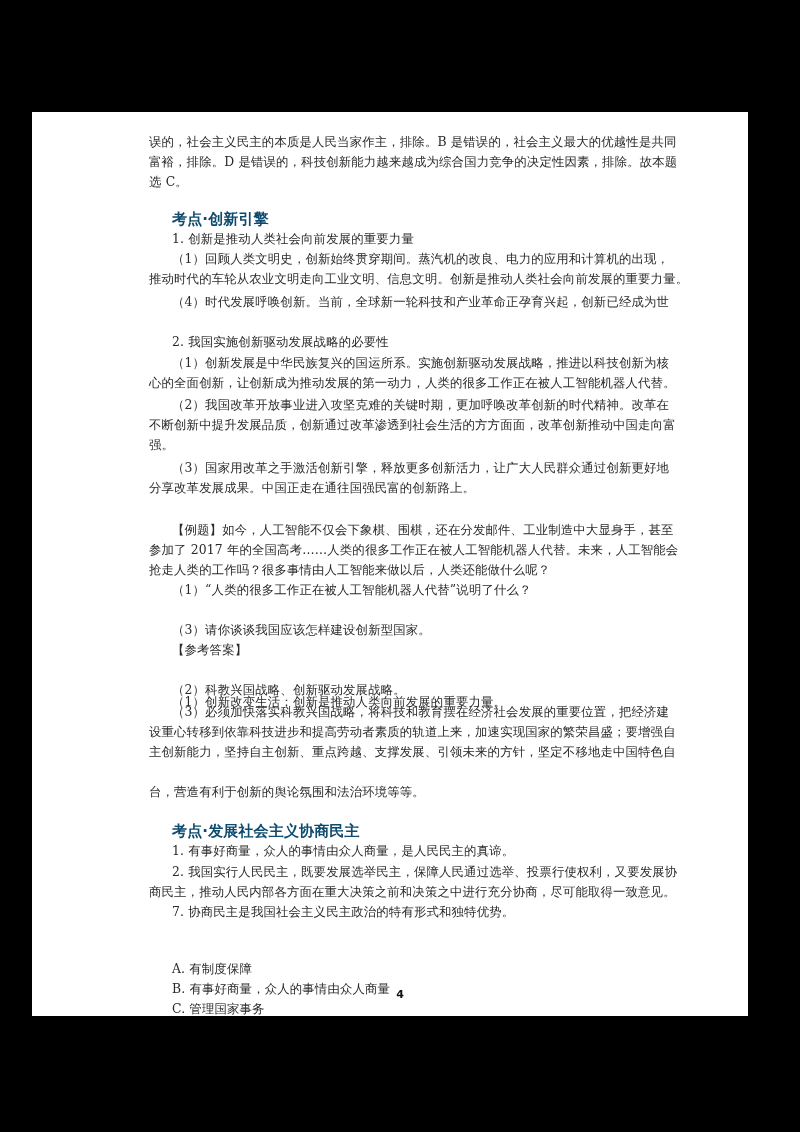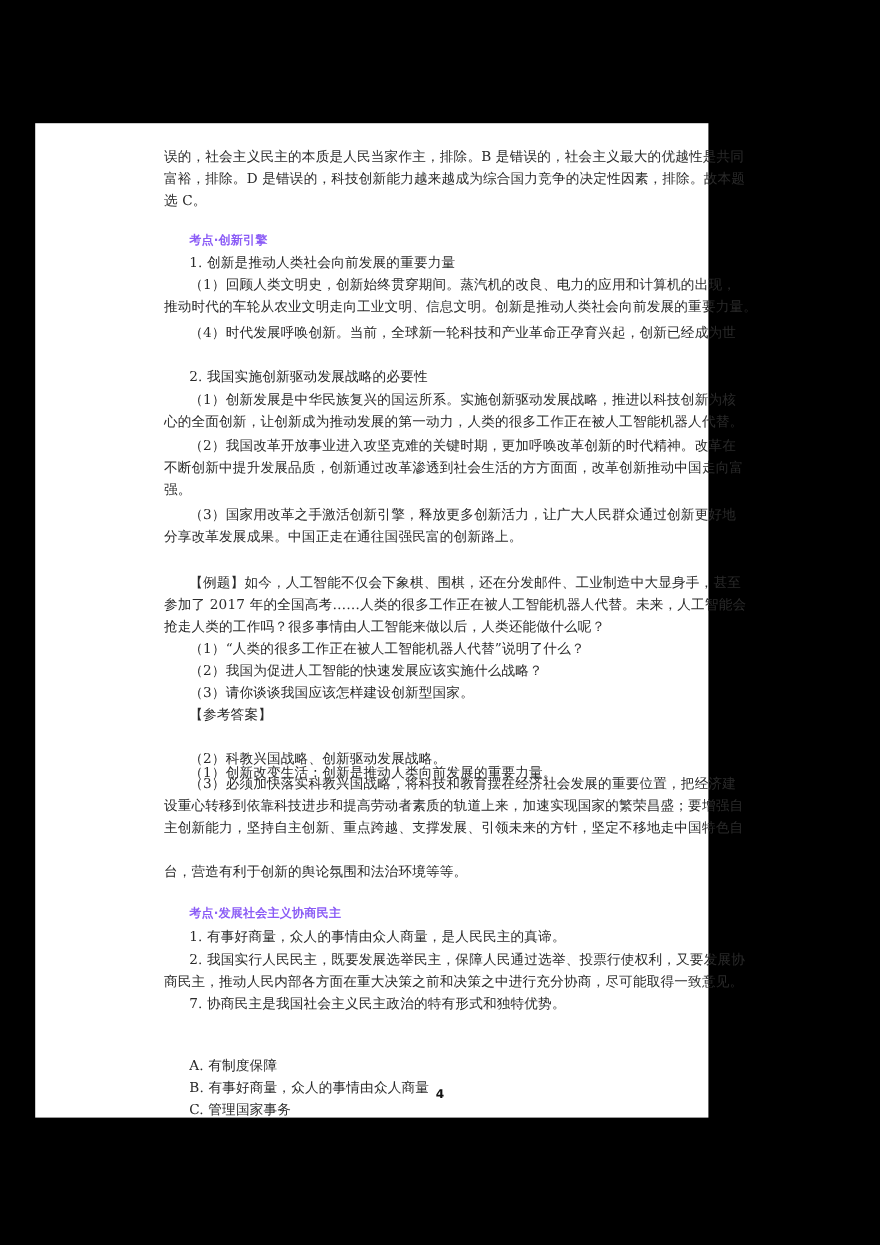--- a/index.html
+++ b/index.html
@@ -1,32 +1,32 @@
 <!DOCTYPE html>
 <html><head>
 <meta charset="utf-8">
 <style>
   html, body { margin:0; padding:0; }
   body {
     width:800px; height:1132px; background:#000; position:relative; overflow:hidden;
     font-family: "DejaVu Serif", "Liberation Serif", serif;
   }
   .page {
-    position:absolute; left:32px; top:112px; width:612px; height:904px; background:#fff;
+    position:absolute; left:32px; top:112px; width:716px; height:904px; background:#fff;
   }
   .content {
     position:absolute; left:0; top:0; width:736px; height:904px;
     color:#222;
   }
   .ln {
     position:absolute; left:117px; width:506px; font-size:12.4px; line-height:20px;
     white-space:nowrap; letter-spacing:0.15px; color:#2a2a2a;
   }
   .ind { left:140px; }
-  .heading { font-weight:bold; font-family:"DejaVu Sans", sans-serif; font-size:11px; color:#8b5cf6; }
+  .heading { font-weight:bold; font-family:"DejaVu Sans", sans-serif; font-size:15px; color:#0c4a6e; }
   .just { text-align:justify; text-align-last:justify; }
   .pageno {
     position:absolute; left:0; width:736px; text-align:center; top:876px;
     font-family:"DejaVu Sans", sans-serif; font-weight:bold; font-size:11px; color:#111;
   }
 </style>
 </head>
 <body>
 
 <div class="page">
@@ -46,21 +46,20 @@
     <div class="ln ind just" style="top:283px;width:483px">（2）我国改革开放事业进入攻坚克难的关键时期，更加呼唤改革创新的时代精神。改革在</div>
     <div class="ln just" style="top:303px">不断创新中提升发展品质，创新通过改革渗透到社会生活的方方面面，改革创新推动中国走向富</div>
     <div class="ln" style="top:323px">强。</div>
     <div class="ln ind just" style="top:346px;width:483px">（3）国家用改革之手激活创新引擎，释放更多创新活力，让广大人民群众通过创新更好地</div>
     <div class="ln" style="top:366px">分享改革发展成果。中国正走在通往国强民富的创新路上。</div>
 
     <div class="ln ind just" style="top:408px;width:483px">【例题】如今，人工智能不仅会下象棋、围棋，还在分发邮件、工业制造中大显身手，甚至</div>
     <div class="ln just" style="top:428px">参加了 2017 年的全国高考……人类的很多工作正在被人工智能机器人代替。未来，人工智能会</div>
     <div class="ln" style="top:448px">抢走人类的工作吗？很多事情由人工智能来做以后，人类还能做什么呢？</div>
     <div class="ln ind" style="top:468px">（1）“人类的很多工作正在被人工智能机器人代替”说明了什么？</div>
-    <div class="ln ind" style="top:488px">（2）我国为促进人工智能的快速发展应该实施什么战略？</div>
     <div class="ln ind" style="top:508px">（3）请你谈谈我国应该怎样建设创新型国家。</div>
     <div class="ln ind" style="top:528px">【参考答案】</div>
     <div class="ln ind" style="top:580px">（1）创新改变生活；创新是推动人类向前发展的重要力量。</div>
     <div class="ln ind" style="top:568px">（2）科教兴国战略、创新驱动发展战略。</div>
     <div class="ln ind just" style="top:590px;width:483px">（3）必须加快落实科教兴国战略，将科技和教育摆在经济社会发展的重要位置，把经济建</div>
     <div class="ln just" style="top:610px">设重心转移到依靠科技进步和提高劳动者素质的轨道上来，加速实现国家的繁荣昌盛；要增强自</div>
     <div class="ln just" style="top:630px">主创新能力，坚持自主创新、重点跨越、支撑发展、引领未来的方针，坚定不移地走中国特色自</div>
     <div class="ln" style="top:670px">台，营造有利于创新的舆论氛围和法治环境等等。</div>
 
     <div class="ln ind heading" style="top:709px">考点·发展社会主义协商民主</div>

